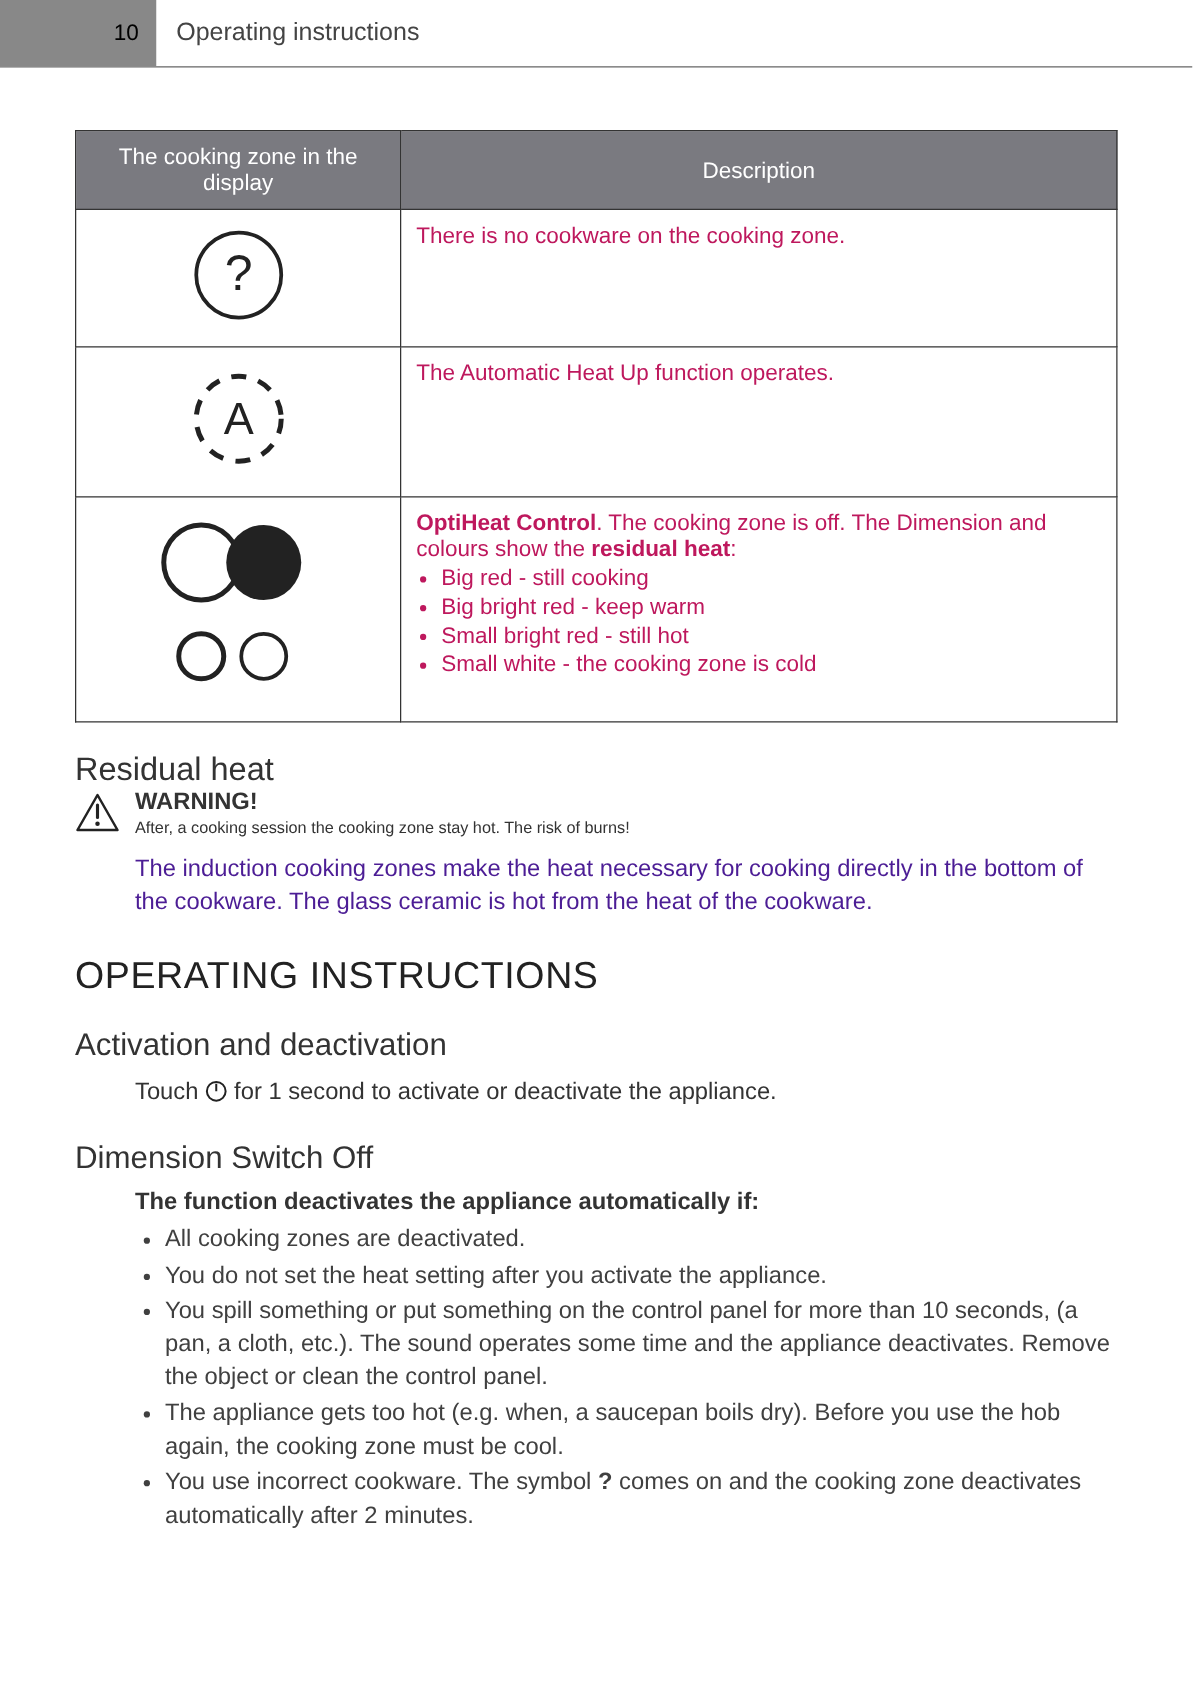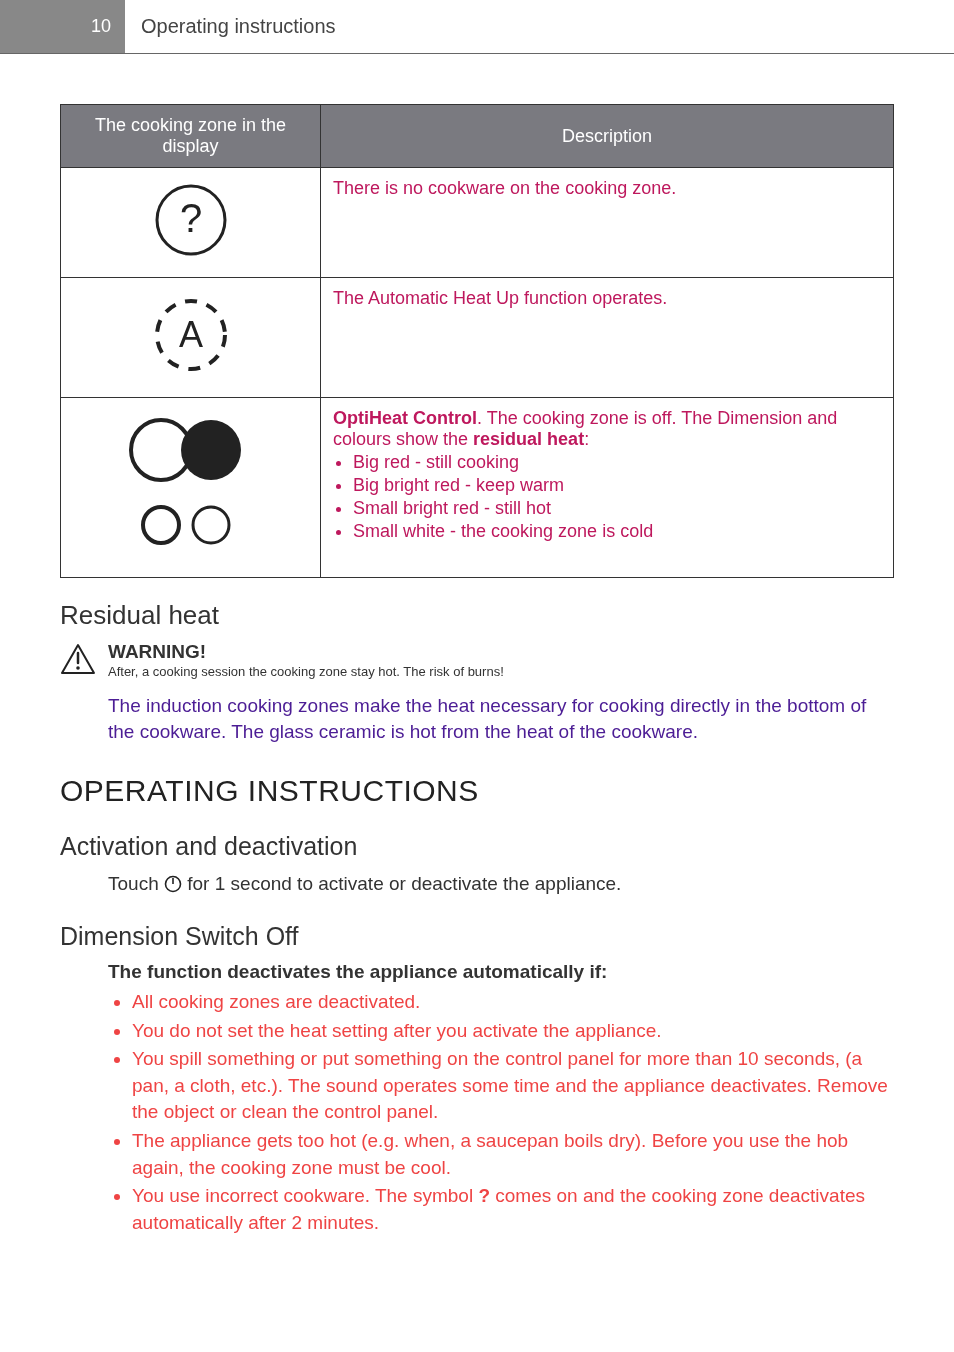--- a/index.html
+++ b/index.html
@@ -12,21 +12,21 @@
     position: relative;
   }
   .page-header {
     display: flex;
     align-items: center;
     border-bottom: 1px solid #666;
     height: 54px;
   }
   .page-num-box {
     background: #888;
-    color: #ffffff;
+    color: #000000;
     width: 125px;
     height: 100%;
     display: flex;
     align-items: center;
     justify-content: flex-end;
     padding-right: 14px;
     font-size: 18px;
   }
   .header-title {
     padding-left: 16px;
@@ -59,32 +59,32 @@
   .display-tbl td.icon-cell {
     width: 260px;
     text-align: center;
     vertical-align: middle;
     padding: 12px;
   }
   .icon-svg { display: inline-block; }
   .desc-list { list-style: disc; padding-left: 20px; margin-top: 0; }
   .desc-list li { margin: 2px 0; }
   h2.section { font-size: 26px; font-weight: 400; color: #333; margin-top: 22px; }
-  .warn-row { display: flex; align-items: center; margin-top: 10px; }
+  .warn-row { display: flex; align-items: flex-end; margin-top: 0; }
   .warn-icon { width: 40px; flex-shrink: 0; }
   .warn-body { flex: 1; padding-left: 8px; }
   .warn-body .wtitle { font-weight: 700; font-size: 19px; }
   .para { font-size: 19px; color: #4c1d95; line-height: 1.35; margin-top: 12px; margin-left: 48px; }
   h1.main { font-size: 30px; font-weight: 400; letter-spacing: 0.5px; margin-top: 30px; color: #222; }
   h2.sub { font-size: 25px; font-weight: 400; margin-top: 24px; }
   .body-text { font-size: 19px; margin-left: 48px; margin-top: 10px; line-height: 1.4; }
   .body-text .inline-icon { vertical-align: -3px; }
   .emph { font-weight: 700; font-size: 19px; margin-left: 48px; margin-top: 10px; }
   ul.bullets { list-style: disc; margin-left: 72px; margin-top: 6px; }
-  ul.bullets li { font-size: 19px; line-height: 1.4; margin: 2px 0; color: #ef4444; }
+  ul.bullets li { font-size: 19px; line-height: 1.4; margin: 2px 0; color: #404040; }
   .bold-inline { font-weight: 700; }
 </style>
 </head>
 <body>
 
 <div class="page-header">
   <div class="page-num-box">
     <span>10</span>
   </div>
   <div class="header-title">Operating instructions</div>

